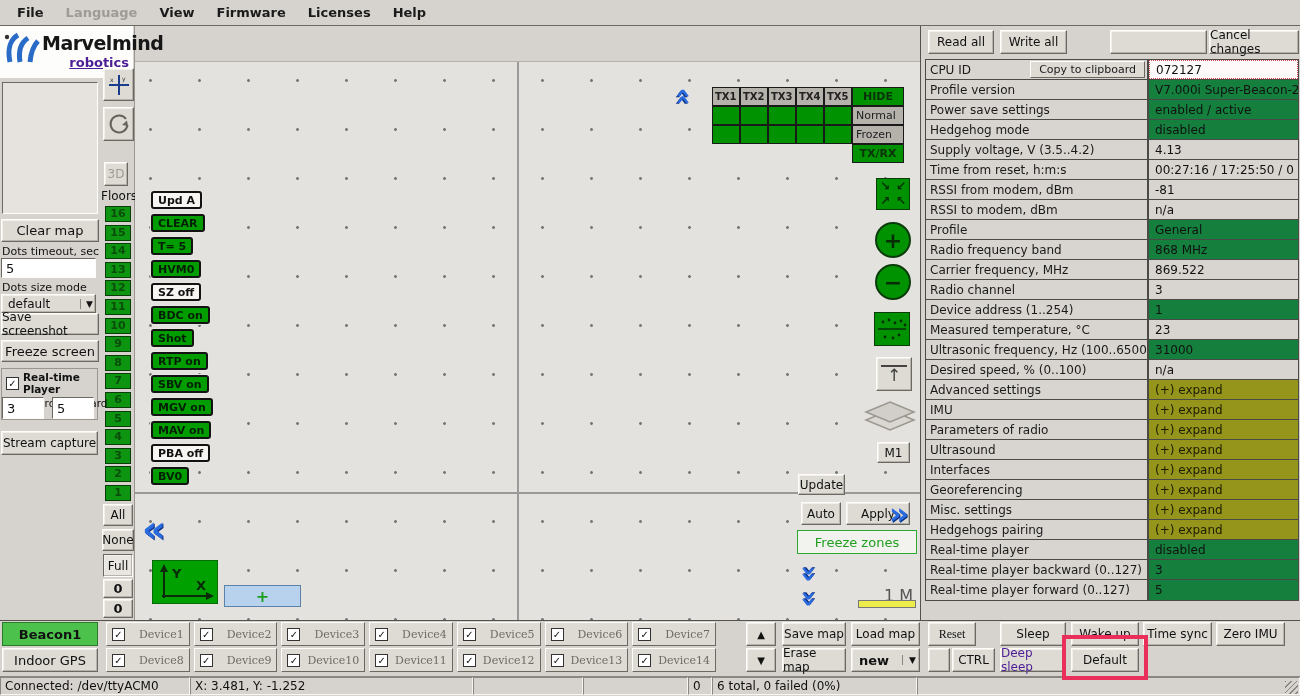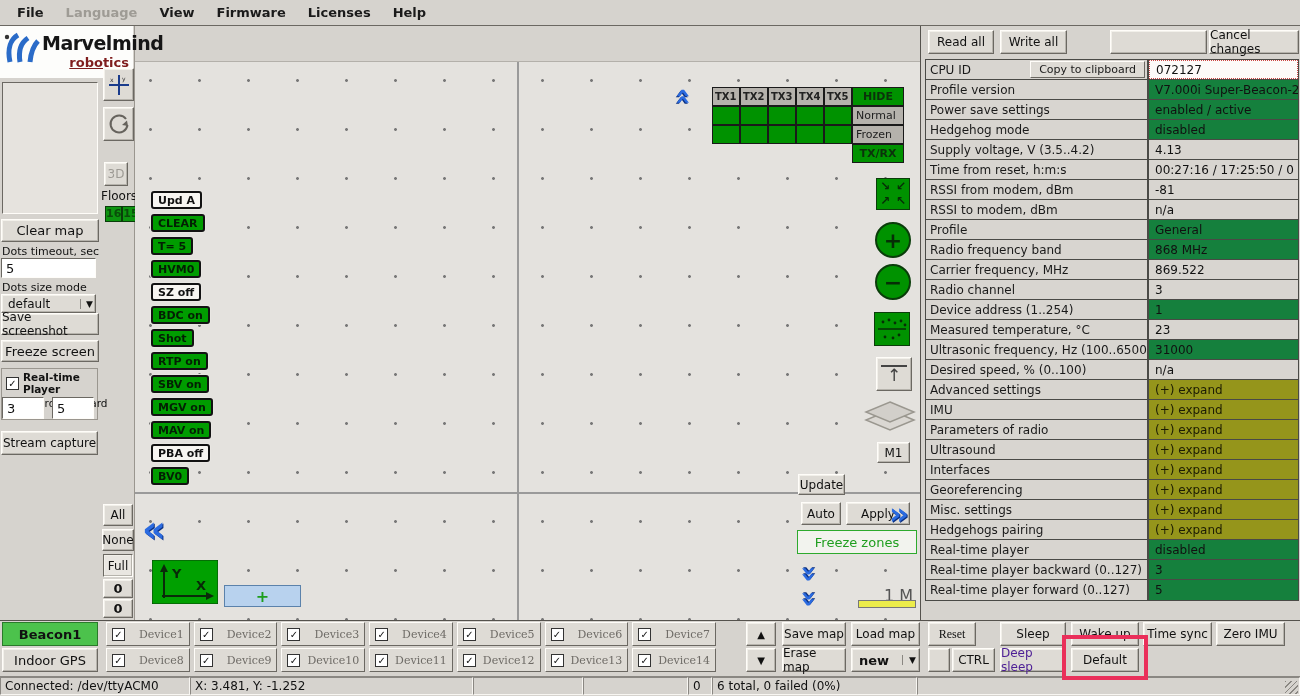--- a/index.html
+++ b/index.html
@@ -23,21 +23,21 @@
   #menubar { position:absolute; left:0; top:0; width:1300px; height:26px; background:#d6d3ce;
              border-bottom:1px solid #6b6862; display:flex; align-items:center; padding-left:6px; }
   .menu-item { padding:3px 11px; font-size:13px; font-weight:600; color:#1a1a1a; }
   .menu-item.disabled { color:#9e9b95; }
 
   
   #leftpanel { position:absolute; left:0; top:26px; width:135px; height:594px; background:#d6d3ce;
                border-right:1px solid #9a968f; }
   #logo { position:absolute; left:0; top:26px; width:133px; height:52px; background:#fdfdfb; }
   #brand { position:absolute; left:42px; top:6px; font-size:19px; font-weight:bold; color:#161616; letter-spacing:-0.5px; }
-  #brand-sub { position:absolute; right:4px; top:29px; font-size:13px; font-weight:bold; color:#7f1d1d; text-decoration:underline; }
+  #brand-sub { position:absolute; right:4px; top:29px; font-size:13px; font-weight:bold; color:#4c1d95; text-decoration:underline; }
   .side-label { font-size:11px; color:#111; }
   .floor-cell { width:26px; height:16px; background:#0d9410; border:1px solid #0a3d0a;
                 color:#0a4d0a; font-size:11px; font-weight:bold; text-align:center; line-height:14px; }
   #rtp-group { border:1px solid #9a968f; background:#d6d3ce; }
 
   
   #map { position:absolute; left:135px; top:62px; width:785px; height:558px; background:#e4e2de;
          background-image:radial-gradient(#787878 1px, transparent 1.8px);
          background-size:49px 49px; background-position:40px 43px; }
   #map-topline { position:absolute; left:135px; top:61px; width:785px; height:1px; background:#b3b0aa; }
@@ -153,21 +153,21 @@
     </svg>
   </div>
   <div class="abs btn" style="left:103px;top:107px;width:31px;height:34px;">
     <svg width="24" height="24" viewBox="0 0 24 24">
       <path d="M19 7 A8.5 8.5 0 1 0 20.5 13" fill="none" stroke="#66635d" stroke-width="2"></path>
       <polygon points="21,14 15,13 20,8.5" fill="#66635d"></polygon>
     </svg>
   </div>
   <div class="abs btn" style="left:104px;top:162px;width:24px;height:24px;color:#9e9b95;font-size:12px;">3D</div>
   <div class="abs side-label" style="left:101px;top:189px;font-size:12px;">Floors</div>
-  <div class="abs" id="floors-list" style="left:105px;top:206px;width:38px;height:295px;display:flex;flex-direction:row;justify-content:space-between;">
+  <div class="abs" id="floors-list" style="left:105px;top:206px;width:38px;height:295px;display:flex;flex-direction:column;justify-content:space-between;">
       <div class="floor-cell">16</div>
       <div class="floor-cell">15</div>
       <div class="floor-cell">14</div>
       <div class="floor-cell">13</div>
       <div class="floor-cell">12</div>
       <div class="floor-cell">11</div>
       <div class="floor-cell">10</div>
       <div class="floor-cell">9</div>
       <div class="floor-cell">8</div>
       <div class="floor-cell">7</div>

